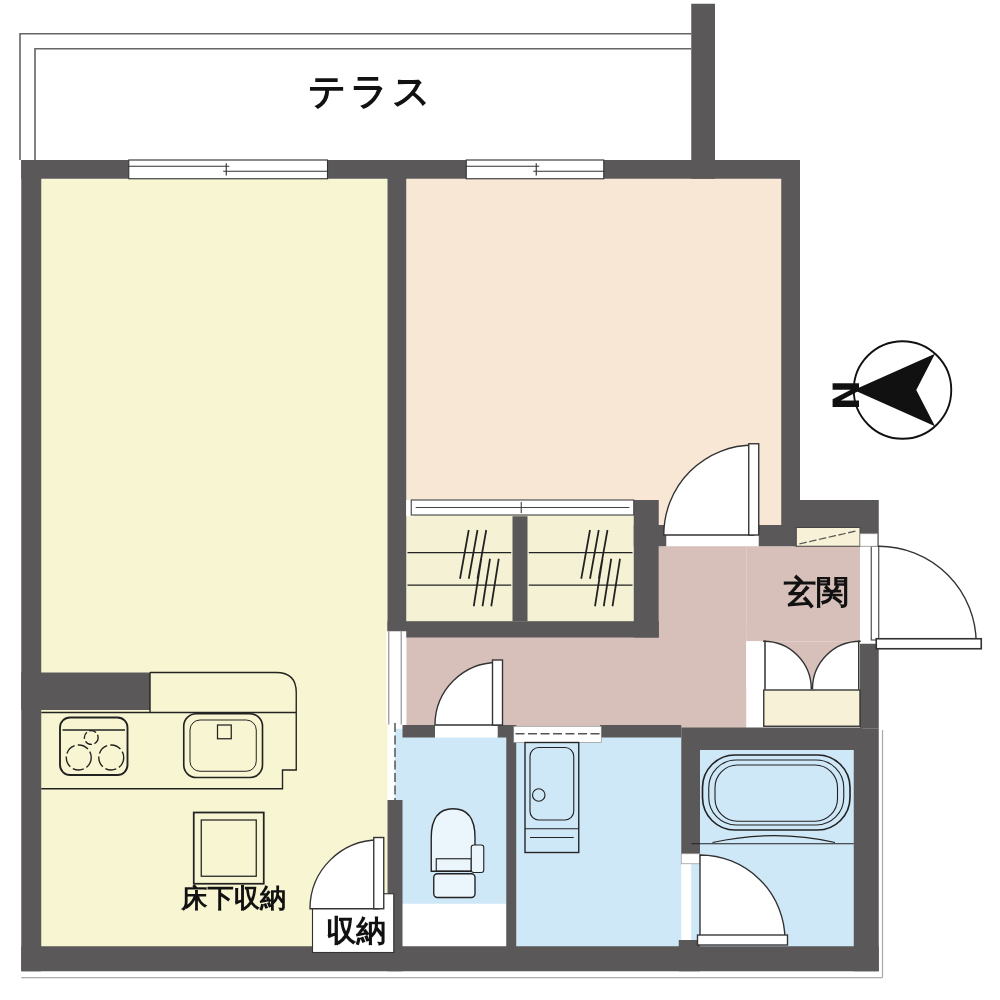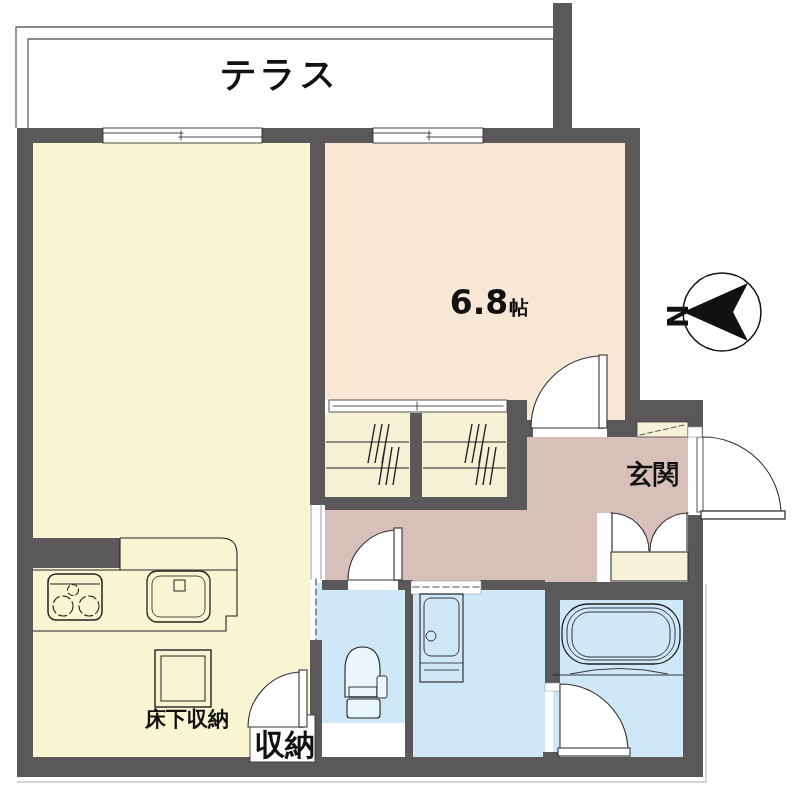--- a/index.html
+++ b/index.html
@@ -6,28 +6,28 @@
   #plan {
     position:relative; width:800px; height:800px; background:#ffffff;
     font-family:"DejaVu Sans","Liberation Sans",sans-serif; overflow:hidden;
   }
   #plan svg { position:absolute; left:0; top:0; }
   .lbl {
     position:absolute; transform:translate(-50%,-50%);
     white-space:nowrap; font-weight:700; color:#111111; line-height:1;
   }
   .lbl .jo { font-size:0.58em; font-weight:700; margin-left:1px; }
-  .lbl-terrace   { left:280px; top:74px;  font-size:36px; letter-spacing:3px; }
+  .lbl-terrace   { left:297px; top:74px;  font-size:30px; letter-spacing:3px; }
   .lbl-ldk-name  { left:172px; top:327px; font-size:34px; letter-spacing:9px; }
   .lbl-ldk-size  { left:176px; top:371px; font-size:33px; }
   .lbl-yo-name   { left:481px; top:257px; font-size:37px; }
   .lbl-yo-size   { left:489px; top:302px; font-size:33px; }
   .lbl-genkan    { left:653px; top:474px; font-size:26px; }
   .lbl-yukashita { left:187px; top:719px; font-size:21px; }
-  .lbl-shuno     { left:285px; top:745px; font-size:30px; }
+  .lbl-shuno     { left:285px; top:745px; font-size:24px; }
   .lbl-north {
     left:678px; top:316px; font-size:29px; font-weight:800;
     transform:translate(-50%,-50%) rotate(-90deg);
   }
 </style>
 </head>
 <body>
 
 <div id="plan">
 <svg width="800" height="800" viewBox="0 0 800 800">
@@ -207,18 +207,17 @@
     <path d="M 17,782 H 706 M 706,584 V 782" fill="none" stroke="#aaa" stroke-width="1"></path>
   </g>
 
   <g>
     <circle cx="722" cy="312" r="39" fill="#ffffff" stroke="#111" stroke-width="1.5"></circle>
     <path d="M 683,312 L 748,283 L 733,312 L 748,341 Z" fill="#111"></path>
   </g>
 </svg>
 
   <div class="lbl lbl-terrace">テラス</div>
-  <div class="lbl lbl-yo-size"><span>6.8</span><span class="jo">帖</span></div>
   <div class="lbl lbl-genkan">玄関</div>
   <div class="lbl lbl-yukashita">床下収納</div>
   <div class="lbl lbl-shuno">収納</div>
   <div class="lbl lbl-north">N</div>
 </div>
 
 </body></html>

